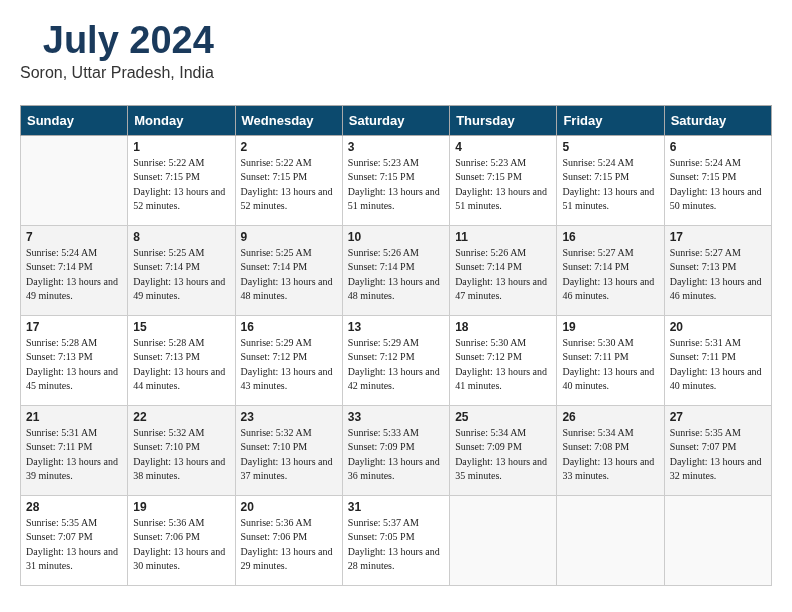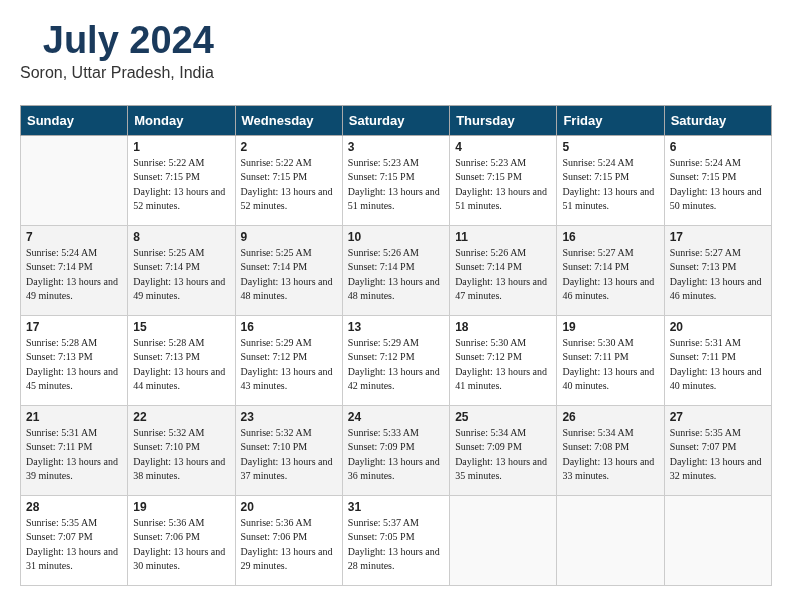--- a/index.html
+++ b/index.html
@@ -254,21 +254,21 @@
           Sunrise: 5:32 AM<br>Sunset: 7:10 PM<br>Daylight: 13 hours and 38 minutes.
         </div>
         </td>
         <td>
           <span class="day-num">23</span>
         <div class="day-info">
           Sunrise: 5:32 AM<br>Sunset: 7:10 PM<br>Daylight: 13 hours and 37 minutes.
         </div>
         </td>
         <td>
-          <span class="day-num">24</span>
+          <span class="day-num">33</span>
         <div class="day-info">
           Sunrise: 5:33 AM<br>Sunset: 7:09 PM<br>Daylight: 13 hours and 36 minutes.
         </div>
         </td>
         <td>
           <span class="day-num">25</span>
         <div class="day-info">
           Sunrise: 5:34 AM<br>Sunset: 7:09 PM<br>Daylight: 13 hours and 35 minutes.
         </div>
         </td>

